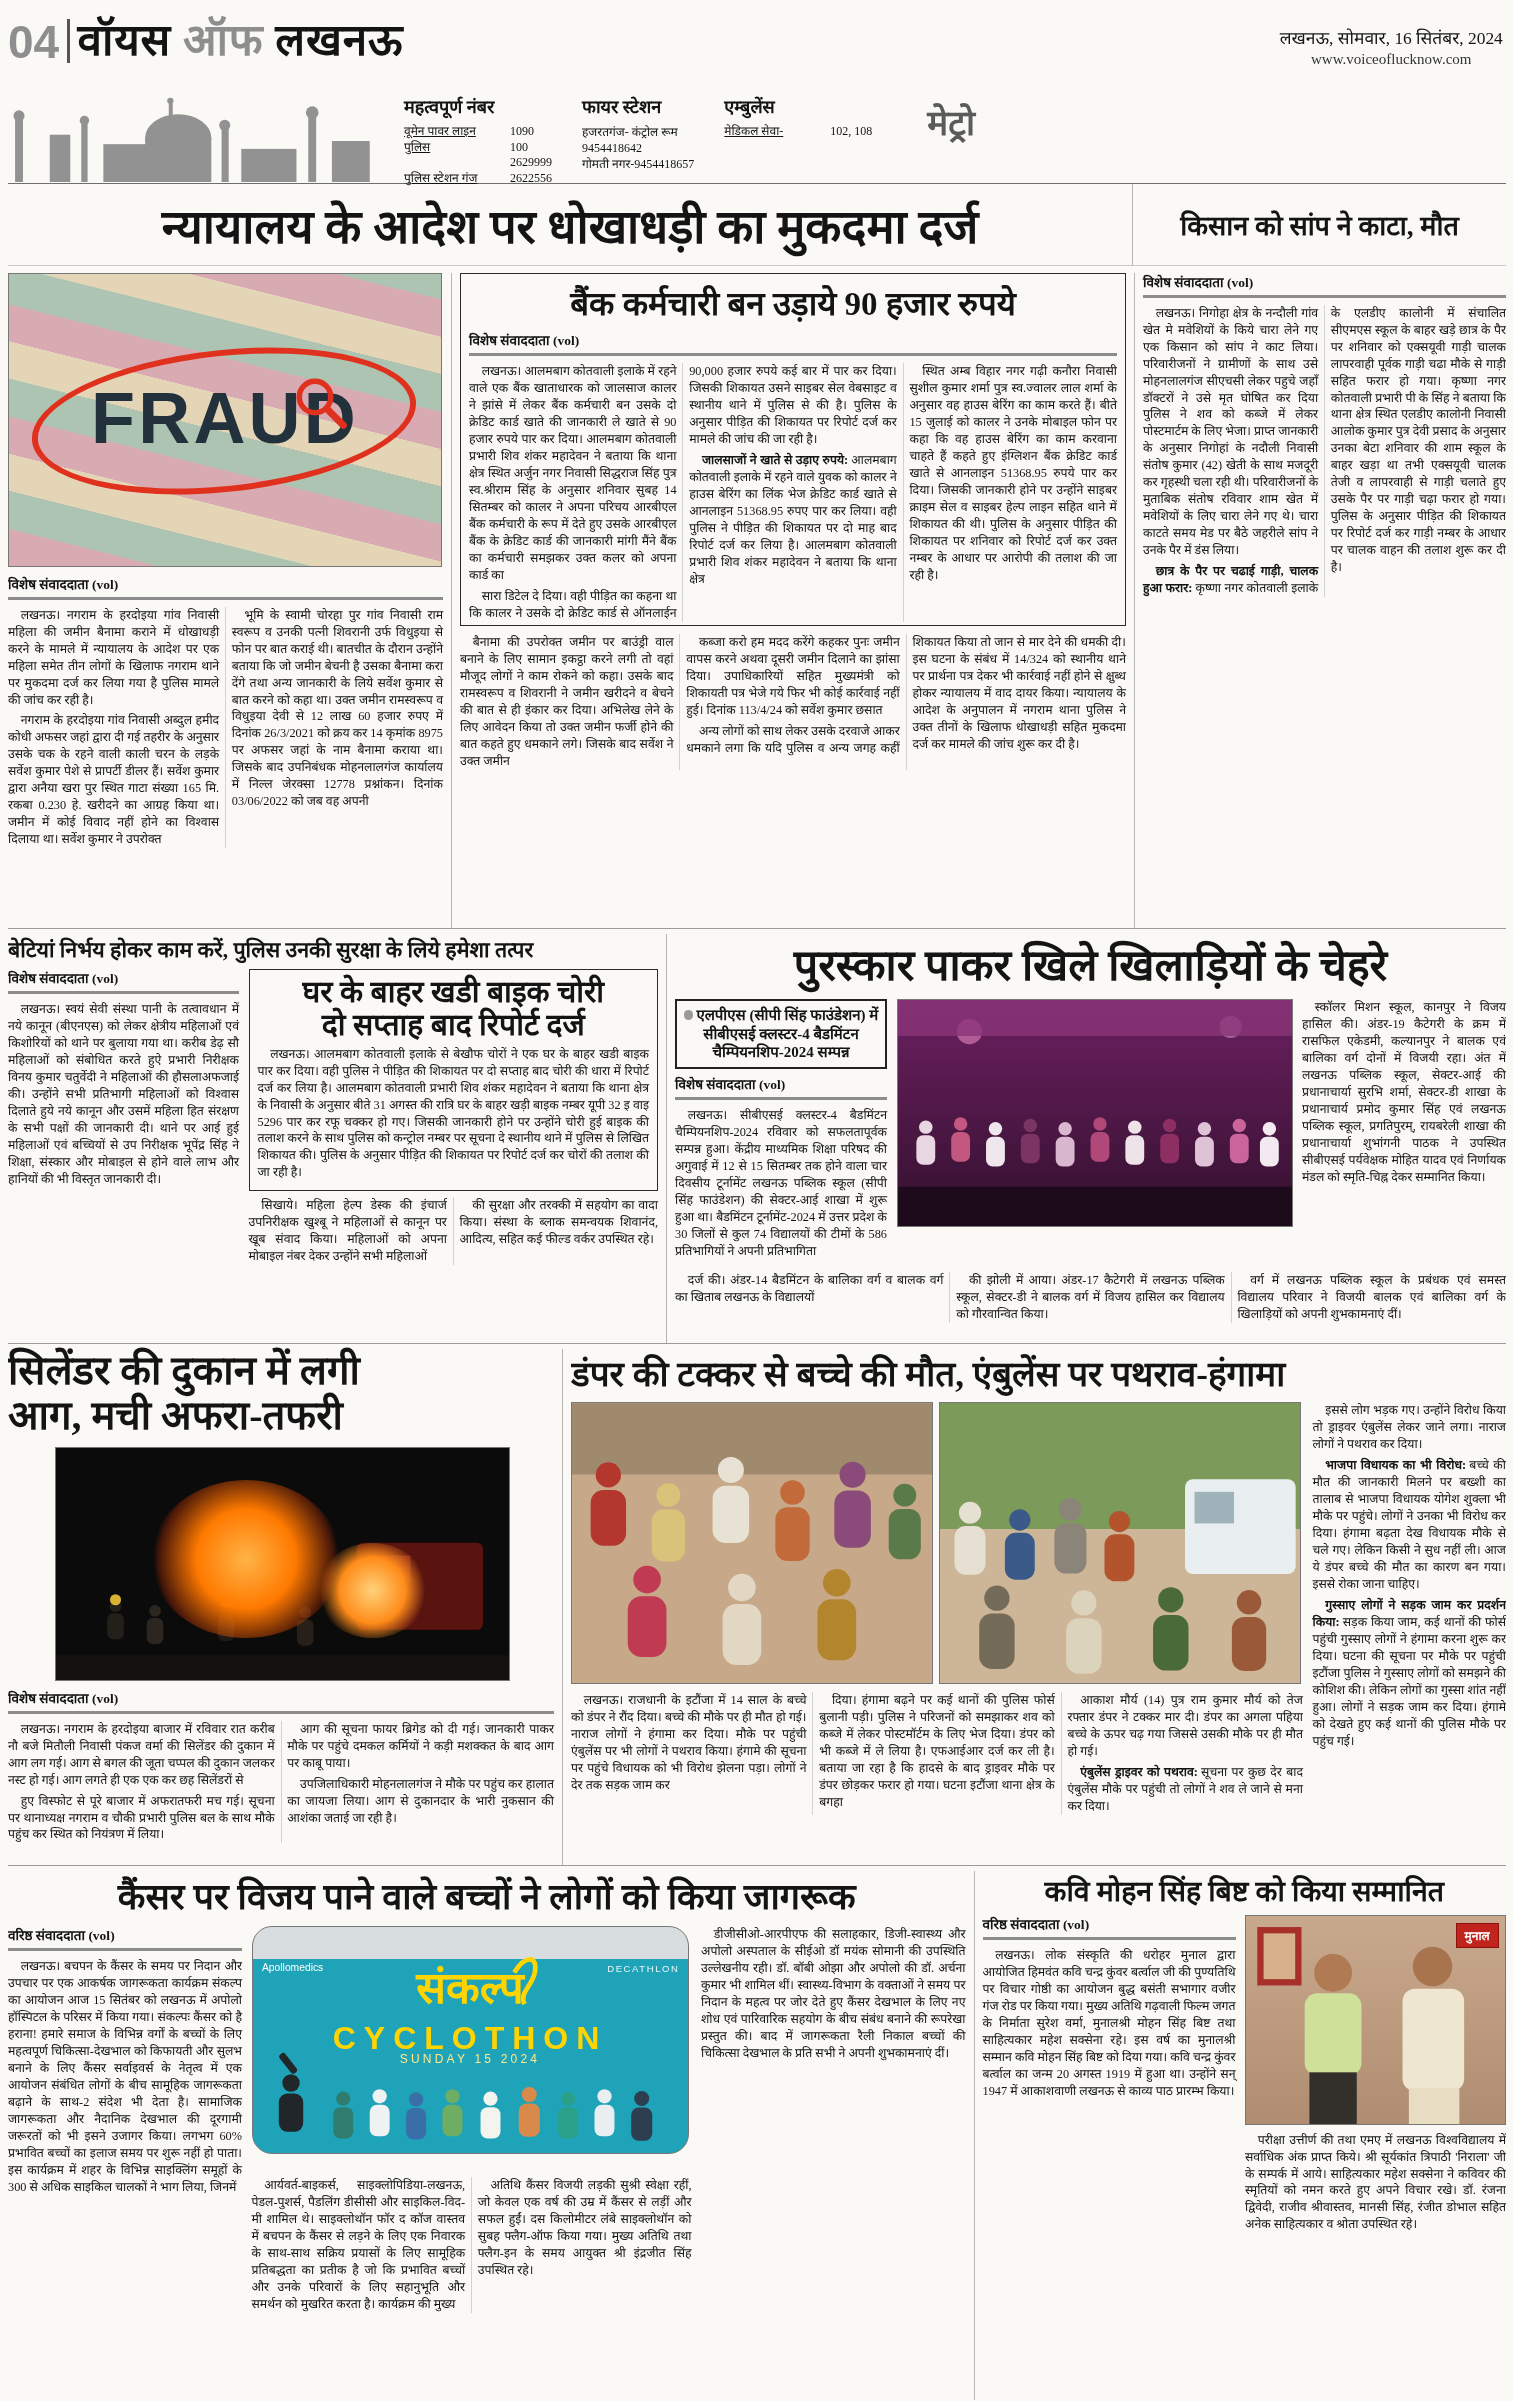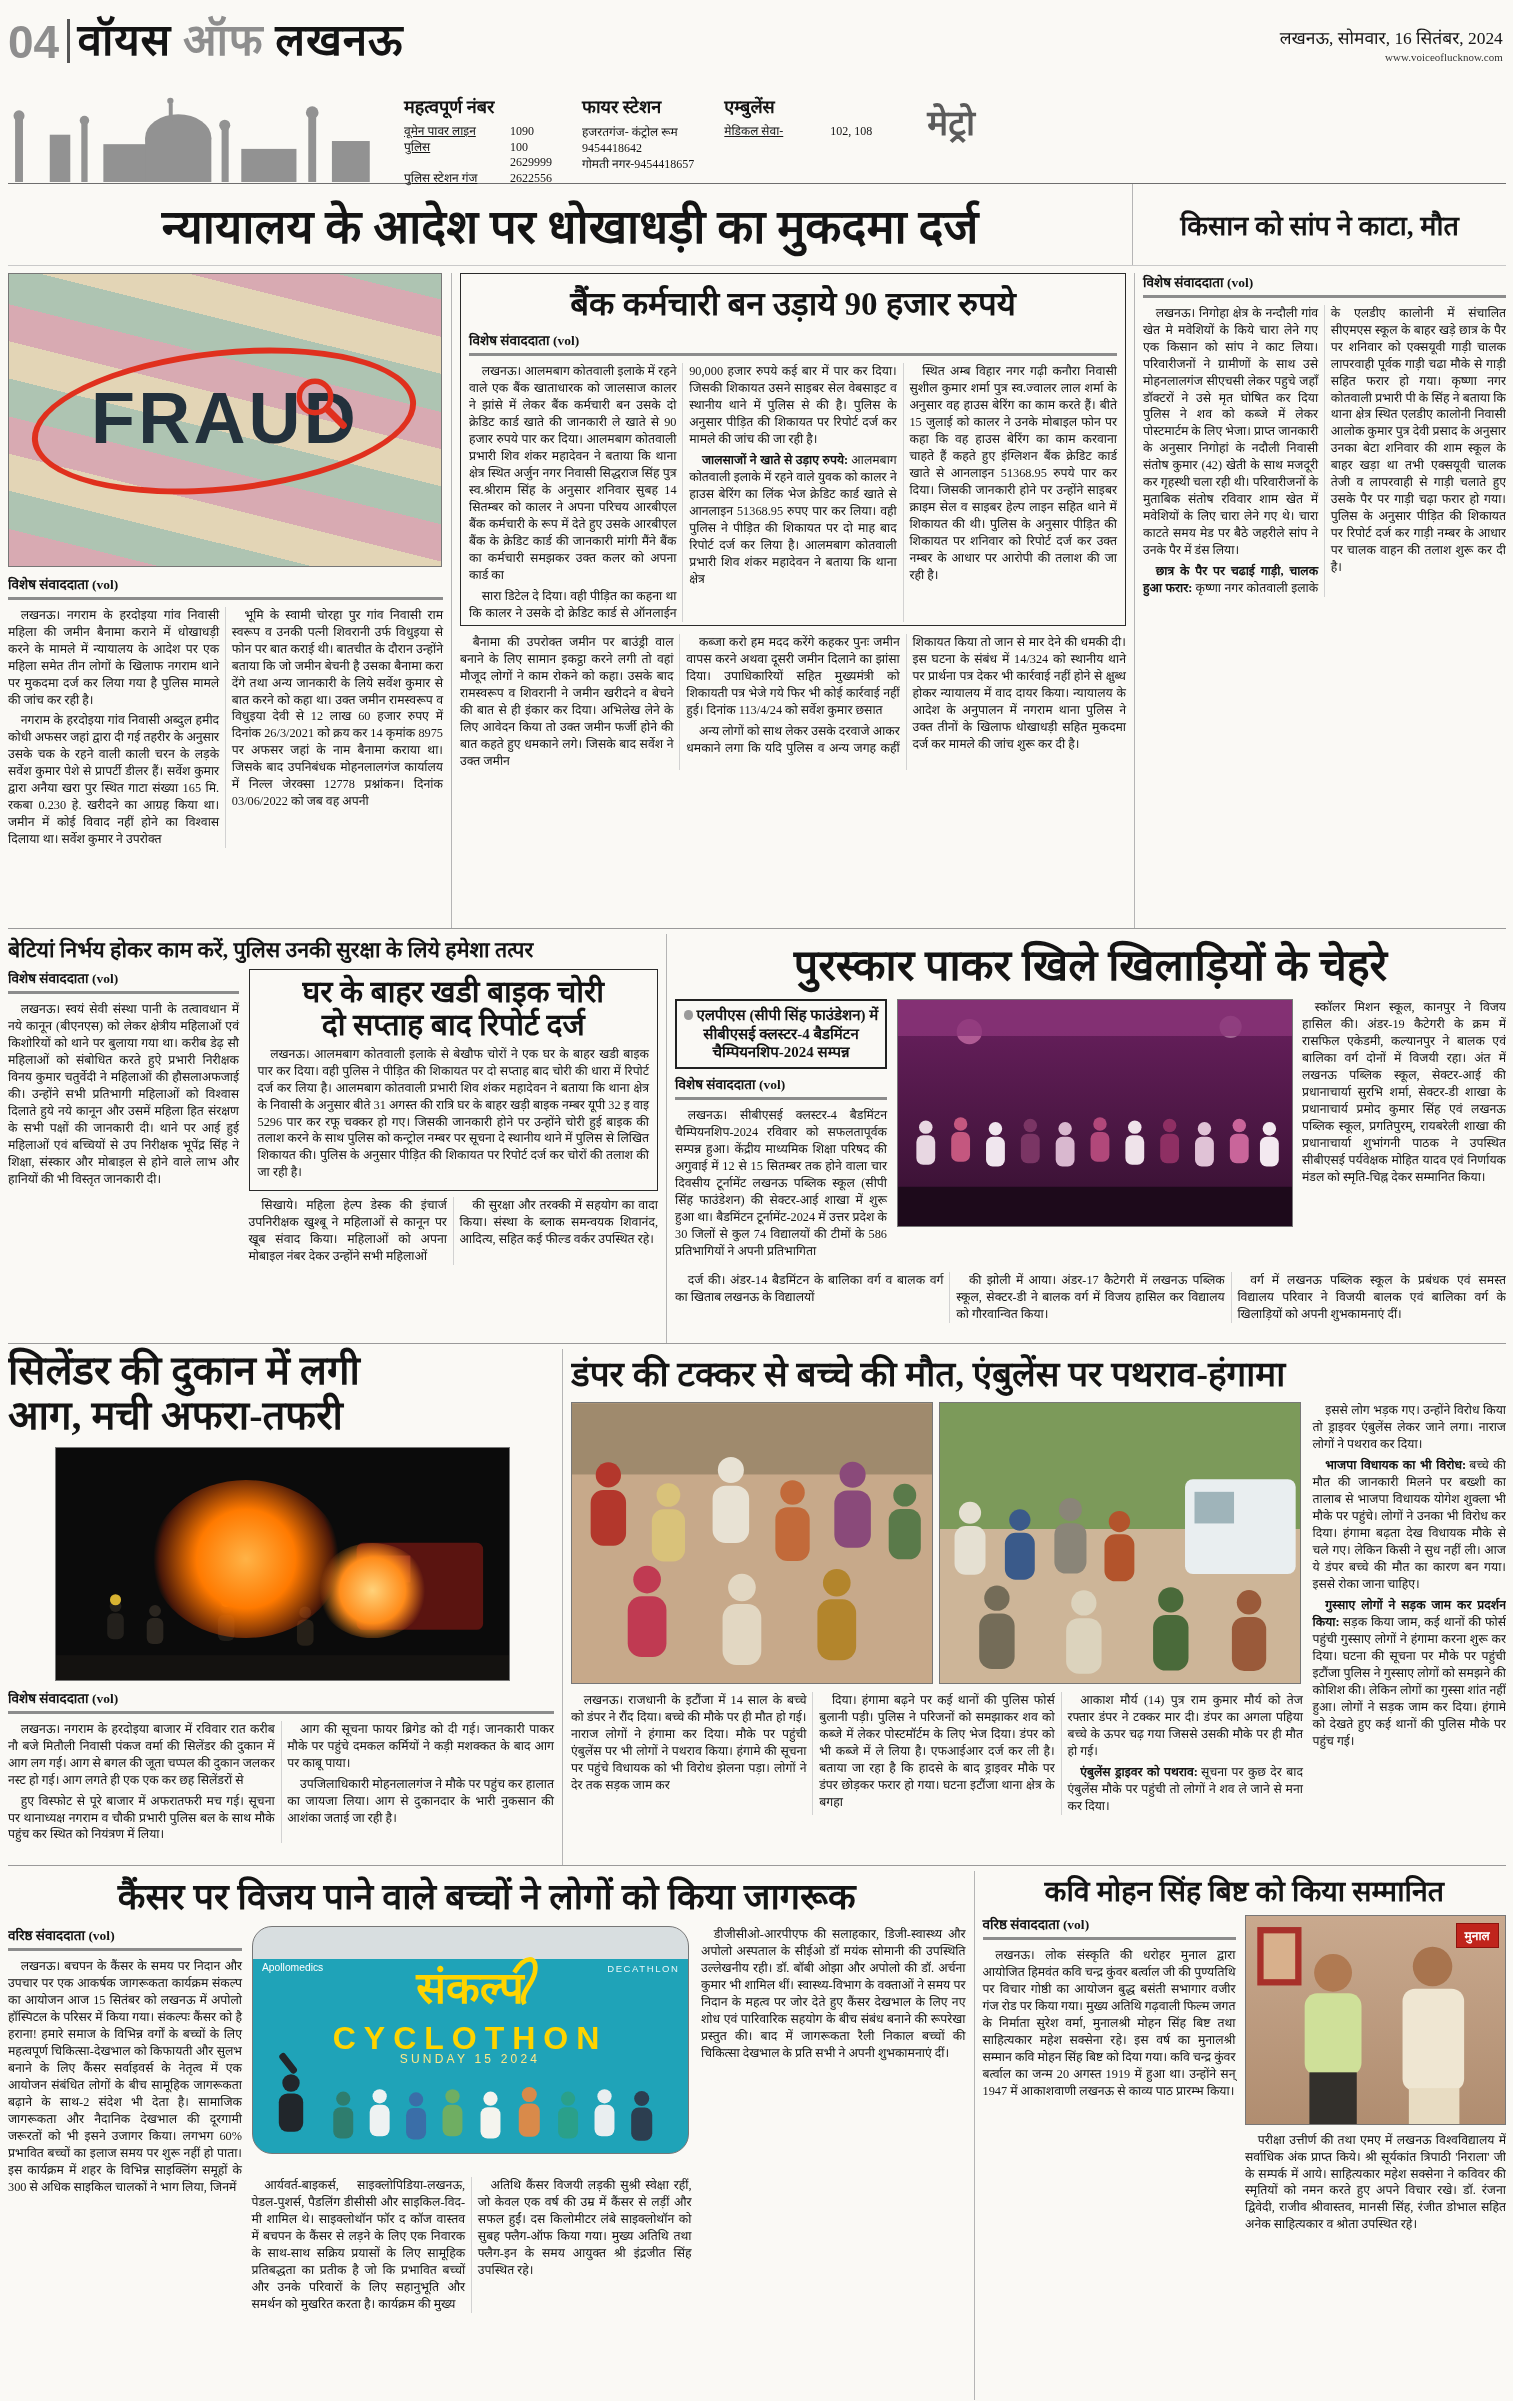--- a/index.html
+++ b/index.html
@@ -19,21 +19,21 @@
   .mast .g{color:#8e8e8e;}
   .skyline{position:absolute;left:0;bottom:0;}
   .hd-nums{display:flex;gap:30px;padding-top:89px;}
   .numcol h3{font-size:18px;margin:0 0 6.3px;font-weight:800;}
   .numrow{display:flex;gap:11px;font-size:12px;line-height:1.3;}
   .numrow .lb{width:95px;text-decoration:underline;}
   .fs-line{font-size:12px;line-height:1.35;}
   .metro{font-size:35px;font-weight:900;color:#5b5b5b;padding-top:93px;margin-left:55px;}
   .hd-right{position:absolute;right:3.2px;top:20.6px;text-align:right;}
   .hd-right .date{font-size:17.4px;}
-  .hd-right .site{font-size:11px;color:#333;margin-top:1.6px;}
+  .hd-right .site{font-size:15px;color:#333;margin-top:1.6px;text-align:center;}
   .toprule{border-top:1.6px solid #6e6e6e;margin:1.6px 0 0;}
   
   .hlrow{height:82px;display:flex;align-items:center;border-bottom:0.8px solid #c9c9c9;}
   .main-hl{width:1124px;font-size:47px;font-weight:900;margin:0;text-align:center;white-space:nowrap;overflow:hidden;}
   .farmer-hl{flex:1;font-size:27px;font-weight:900;margin:0;text-align:center;white-space:nowrap;overflow:hidden;border-left:0.8px solid #b5b5b5;height:100%;display:flex;align-items:center;justify-content:center;}
   
   .byline{font-weight:800;font-size:13.5px;border-bottom:3.2px solid #8c8c8c;padding-bottom:4px;margin-bottom:7.1px;}
   .cols2{column-count:2;column-gap:12.7px;column-rule:0.8px solid #d2d2d2;}
   .cols3{column-count:3;column-gap:12.7px;column-rule:0.8px solid #d2d2d2;}
   .photo{position:relative;overflow:hidden;border:0.8px solid #777;background:#ccc;}

